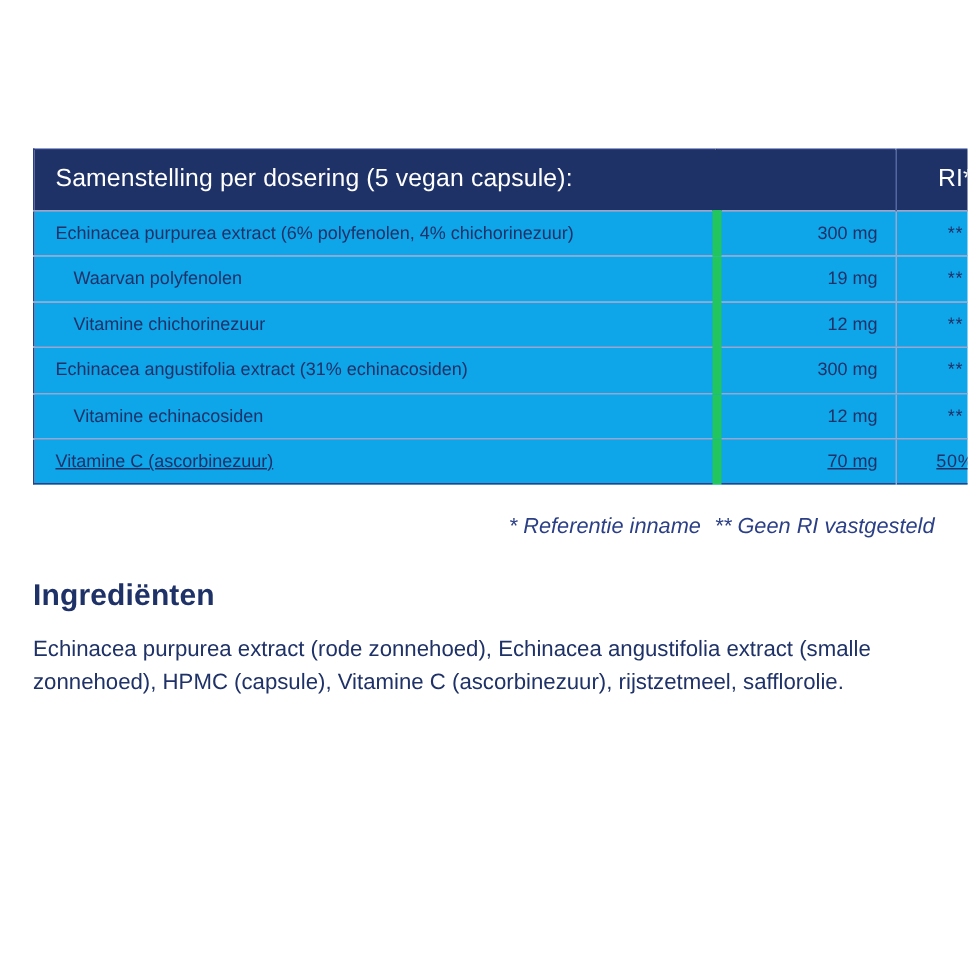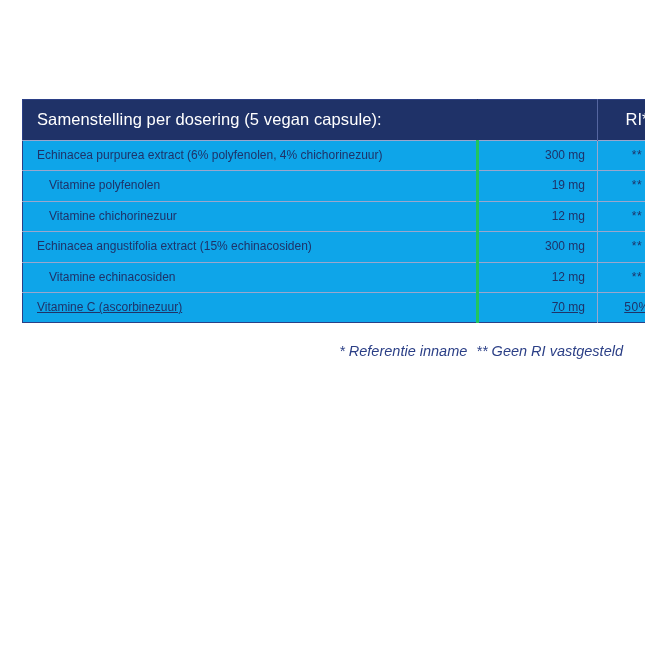--- a/index.html
+++ b/index.html
@@ -55,21 +55,21 @@
     color: #1f3268;
     padding: 7px 6px 8px 6px;
     background: #0ea5e9;
     line-height: 1.2;
   }
   .nutri-table tbody tr:last-child td {
     border-bottom: none;
     text-decoration: underline;
   }
   .col-name   { width: 428px; padding-left: 14px !important; }
-  .col-amount { width: 95px;  text-align: right; border-left: 3px solid #22c55e; padding-right: 12px !important; }
+  .col-amount { width: 95px;  text-align: right; border-left: 6px solid #22c55e; padding-right: 12px !important; }
   .col-ri     { width: 78px;  text-align: center; border-left: 1px solid #9aa6cd; }
   .indent { padding-left: 26px !important; }
   .amount-txt { font-size: 15px; }
   .ri-txt { font-size: 13px; letter-spacing: .5px; }
 
   
   .footnote {
     width: 601px;
     text-align: right;
     font-size: 14.5px;
@@ -109,45 +109,47 @@
         <th class="col-ri th-ri">RI*</th>
       </tr>
     </thead>
     <tbody>
       <tr>
         <td class="col-name">Echinacea purpurea extract (6% polyfenolen, 4% chichorinezuur)</td>
         <td class="col-amount amount-txt">300 mg</td>
         <td class="col-ri ri-txt">**</td>
       </tr>
       <tr>
-        <td class="col-name indent">Vitamine polyfenolen</td>
+        <td class="col-name indent">Waarvan polyfenolen</td>
         <td class="col-amount amount-txt">19 mg</td>
         <td class="col-ri ri-txt">**</td>
       </tr>
       <tr>
         <td class="col-name indent">Vitamine chichorinezuur</td>
         <td class="col-amount amount-txt">12 mg</td>
         <td class="col-ri ri-txt">**</td>
       </tr>
       <tr>
-        <td class="col-name">Echinacea angustifolia extract (15% echinacosiden)</td>
+        <td class="col-name">Echinacea angustifolia extract (31% echinacosiden)</td>
         <td class="col-amount amount-txt">300 mg</td>
         <td class="col-ri ri-txt">**</td>
       </tr>
       <tr>
         <td class="col-name indent">Vitamine echinacosiden</td>
         <td class="col-amount amount-txt">12 mg</td>
         <td class="col-ri ri-txt">**</td>
       </tr>
       <tr>
         <td class="col-name">Vitamine C (ascorbinezuur)</td>
         <td class="col-amount amount-txt">70 mg</td>
         <td class="col-ri ri-txt">50%</td>
       </tr>
     </tbody>
   </table>
 
   <div class="footnote">
     <span>* Referentie inname</span><span class="gap"></span><span>** Geen RI vastgesteld</span>
   </div>
 
+  <div class="ingredients-title">Ingrediënten</div>
+  <div class="ingredients-body">Echinacea purpurea extract (rode zonnehoed), Echinacea angustifolia extract (smalle zonnehoed), HPMC (capsule), Vitamine C (ascorbinezuur), rijstzetmeel, safflorolie.</div>
 
 </div>
 
 </body></html>

